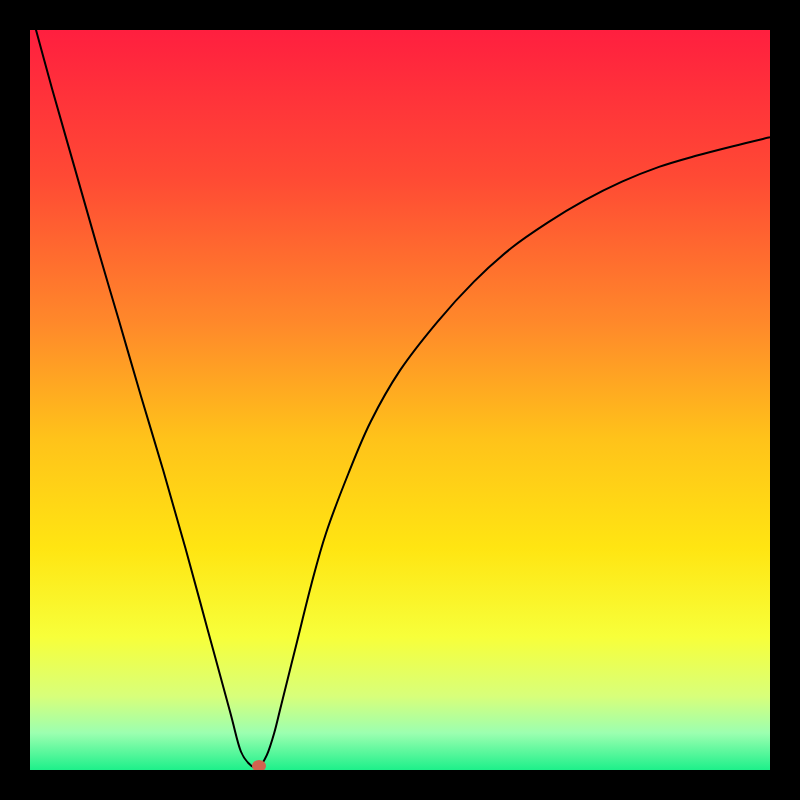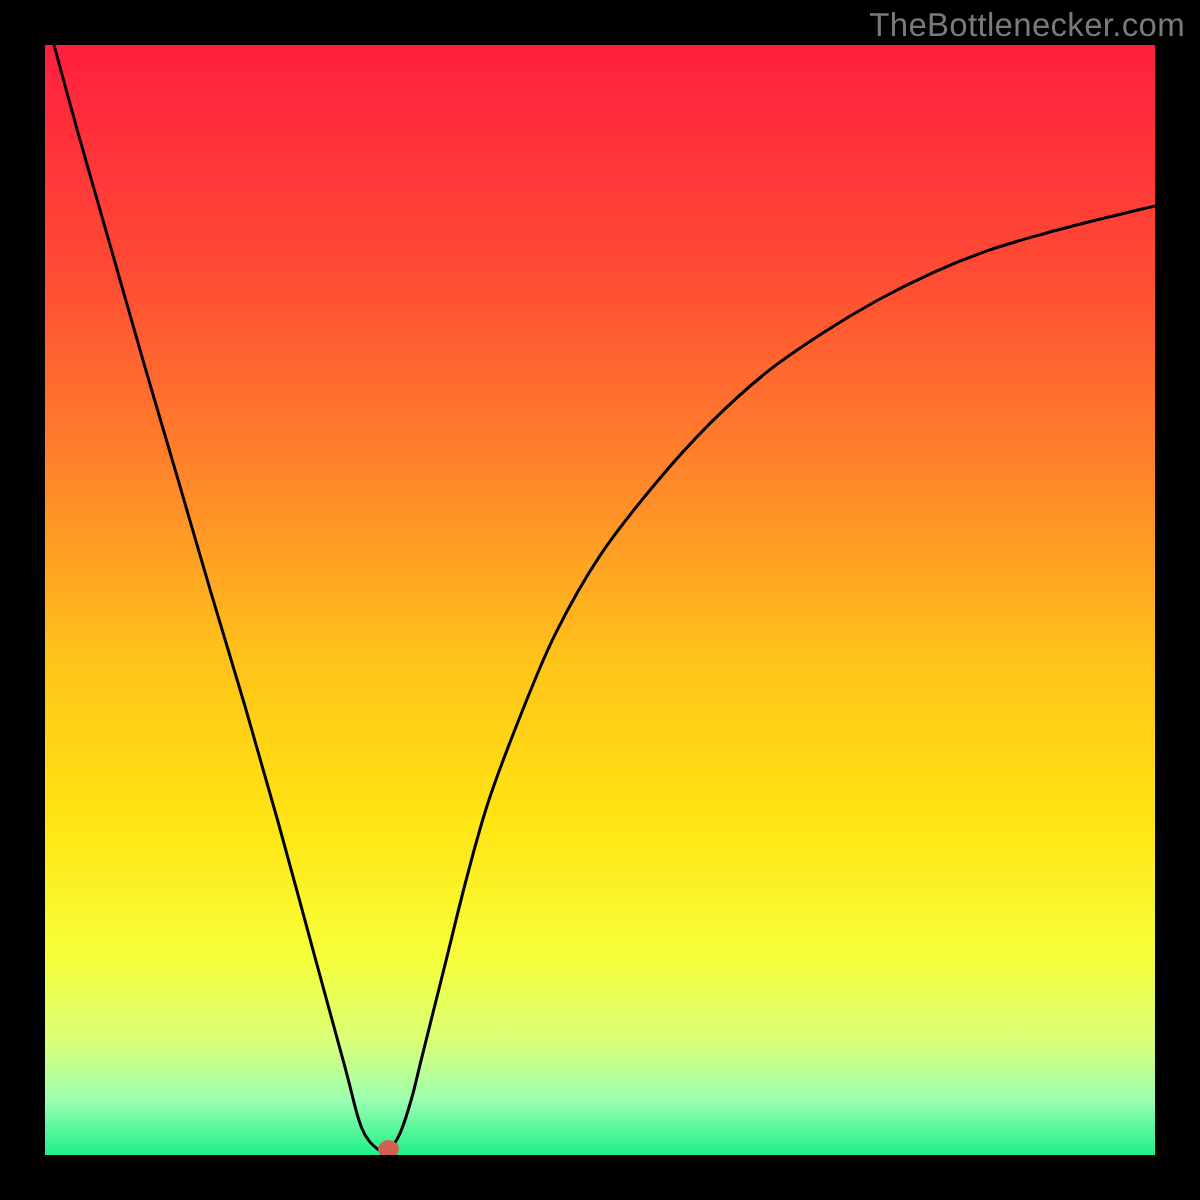--- a/index.html
+++ b/index.html
@@ -46,21 +46,20 @@
     background: #d1614f;
     transform: translate(-50%, -50%);
     z-index: 5;
   }
 </style>
 </head>
 <body>
 
 <div class="frame">
 
-  <div class="watermark">TheBottlenecker.com</div>
 
   <div class="plot-area">
     <svg id="plot-svg" width="740" height="740" viewBox="0 0 740 740">
       <defs>
         <linearGradient id="bg-grad" x1="0" y1="0" x2="0" y2="1">
             <stop offset="0%" stop-color="#ff1f3f"></stop>
             <stop offset="20%" stop-color="#ff4a34"></stop>
             <stop offset="40%" stop-color="#ff8a2a"></stop>
             <stop offset="55.00000000000001%" stop-color="#ffc21a"></stop>
             <stop offset="70%" stop-color="#ffe512"></stop>

